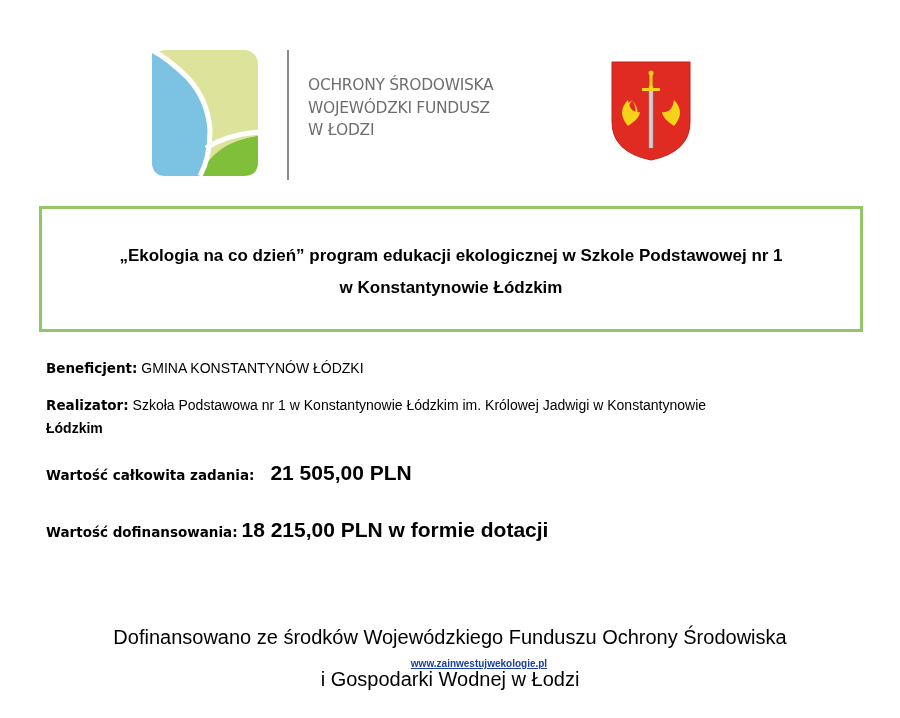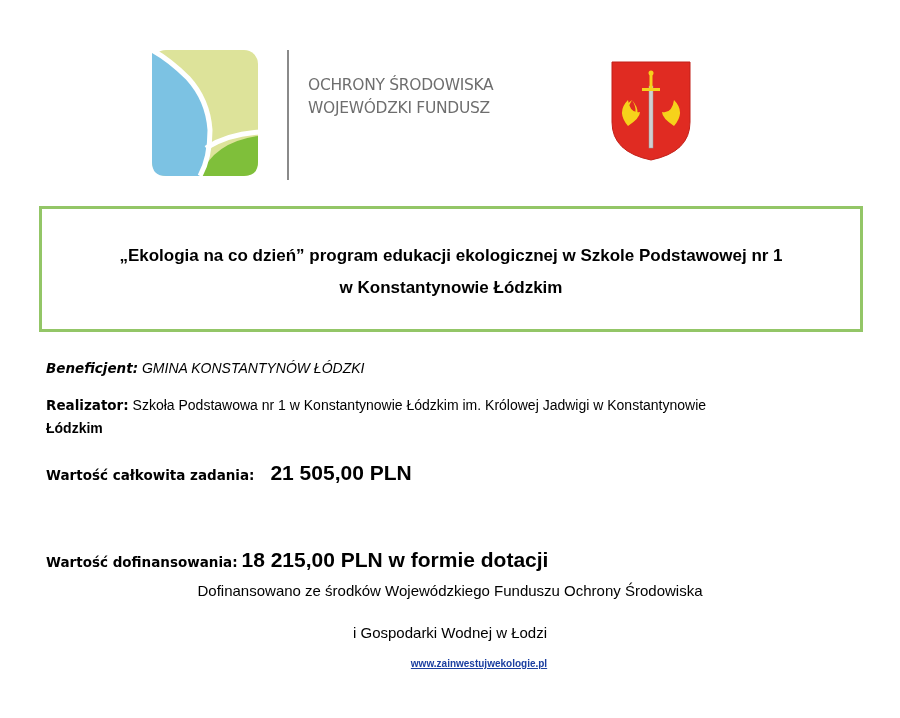--- a/index.html
+++ b/index.html
@@ -9,73 +9,74 @@
   .logo-text { position:absolute; left:308px; top:74px; font-family:"DejaVu Sans", sans-serif; font-size:15.5px; line-height:22.5px; color:#6e6e6e; letter-spacing:-0.3px; }
   .logo-text div { white-space:nowrap; }
   .coat { position:absolute; left:610px; top:60px; width:82px; height:102px; }
   .title-box { position:absolute; left:39px; top:206px; width:818px; height:120px; border:3px solid #93c667; box-sizing:content-box; }
   .title-box .t { position:absolute; left:0; right:0; text-align:center; font-weight:bold; font-size:17px; }
   .t1 { top:37px; }
   .t2 { top:69px; }
   .info { position:absolute; left:46px; font-size:14px; }
   .lbl { font-weight:bold; font-family:"DejaVu Sans", sans-serif; font-size:13.5px; }
   .big { font-weight:bold; font-size:21px; }
-  .center { position:absolute; left:0; width:900px; text-align:center; font-size:15px; }
+  .center { position:absolute; left:0; width:900px; text-align:center; font-size:20px;margin-top:44px; }
   .link { position:absolute; left:0; width:900px; text-align:center; font-size:10px; font-weight:bold;padding-left:29px; }
   .link a { color:#1a3ea0; text-decoration:underline; }
 </style>
 </head>
 <body>
 
 <svg class="logo-wfos" viewBox="0 0 114 132">
   <rect x="4" y="2" width="106" height="126" rx="14" fill="#dde39a"></rect>
   <path d="M4 2 L4 114 Q4 128 18 128 L52 128 Q62 110 62 82 Q60 52 40 30 Q22 12 4 2 Z" fill="#7cc2e3"></path>
   <path d="M52 128 Q66 94 110 88 L110 114 Q110 128 96 128 Z" fill="#7fbf3a"></path>
   <path d="M4 2 Q22 12 40 30 Q60 52 62 82 Q62 110 52 128" fill="none" stroke="#fff" stroke-width="5"></path>
   <path d="M58 100 Q80 86 112 84" fill="none" stroke="#fff" stroke-width="5"></path>
 </svg>
 <div class="logo-divider"></div>
 <div class="logo-text">
   <div>OCHRONY ŚRODOWISKA</div>
   <div>WOJEWÓDZKI FUNDUSZ</div>
+  <div>W ŁODZI</div>
 </div>
 
 <svg class="coat" viewBox="0 0 82 102">
   <path d="M2 2 L80 2 L80 62 Q80 92 41 100 Q2 92 2 62 Z" fill="#e02b22" stroke="#c22019" stroke-width="1"></path>
   <path d="M22 40 Q8 50 20 64 Q14 52 22 40 Z M22 40 Q30 52 20 64 Q34 54 22 40 Z" fill="#f6d21b"></path>
   <path d="M18 40 Q6 52 18 66 Q30 58 30 52 Q20 54 18 40 Z" fill="#f6d21b"></path>
   <path d="M64 40 Q76 52 64 66 Q52 58 52 52 Q62 54 64 40 Z" fill="#f6d21b"></path>
   <rect x="39" y="26" width="4" height="62" fill="#d0d0d0" stroke="#999" stroke-width="0.5"></rect>
   <rect x="32" y="28" width="18" height="3" fill="#f6d21b"></rect>
   <rect x="39.5" y="14" width="3" height="14" fill="#f6d21b"></rect>
   <circle cx="41" cy="13" r="2.5" fill="#f6d21b"></circle>
 </svg>
 
 <div class="title-box">
   <div class="t t1">„Ekologia na co dzień” program edukacji ekologicznej w Szkole Podstawowej nr 1</div>
   <div class="t t2">w Konstantynowie Łódzkim</div>
 </div>
 
-<div class="info" style="top:360px;font-style:italic;">
+<div class="info" style="top:360px;">
   <span class="lbl">Beneficjent:</span><span> GMINA KONSTANTYNÓW ŁÓDZKI</span>
 </div>
 
 <div class="info" style="top:397px;text-align:center;">
   <span class="lbl">Realizator:</span><span> Szkoła Podstawowa nr 1 w Konstantynowie Łódzkim im. Królowej Jadwigi w Konstantynowie</span>
 </div>
 <div class="info" style="top:420px;font-weight:bold;">
   <span>Łódzkim</span>
 </div>
 
 <div class="info" style="top:461px;">
   <span class="lbl">Wartość całkowita zadania:</span>
   <span class="big" style="margin-left:12px;">21 505,00 PLN</span>
 </div>
 
-<div class="info" style="top:548px;">
+<div class="info" style="top:518px;">
   <span class="lbl">Wartość dofinansowania:</span>
   <span class="big">18 215,00 PLN w formie dotacji</span>
 </div>
 
 <div class="center" style="top:582px;">Dofinansowano  ze środków Wojewódzkiego Funduszu Ochrony Środowiska</div>
 <div class="center" style="top:624px;">i Gospodarki Wodnej w Łodzi</div>
 <div class="link" style="top:658px;">
   <a>www.zainwestujwekologie.pl</a>
 </div>
 

